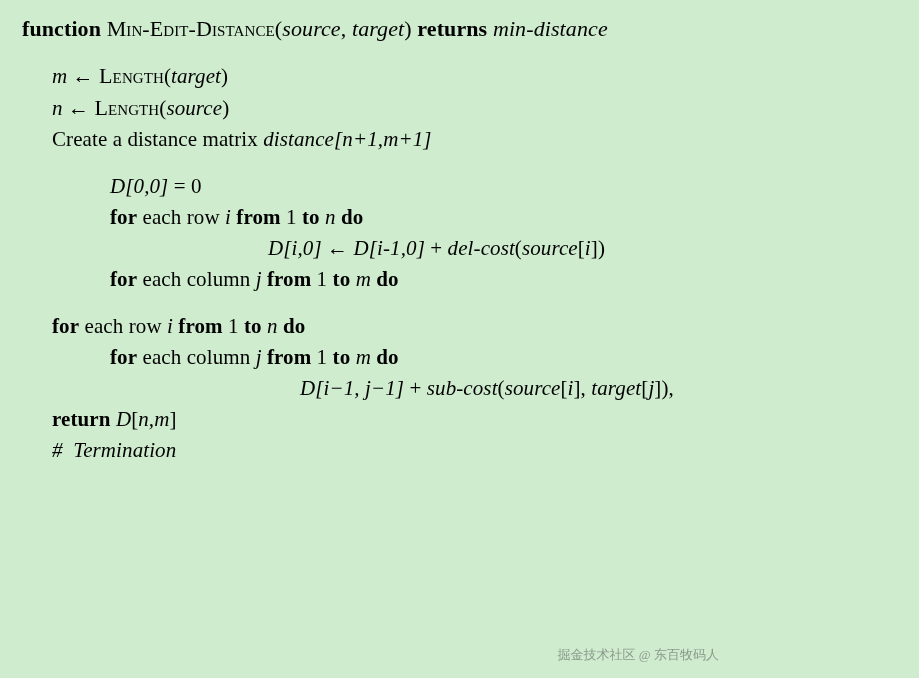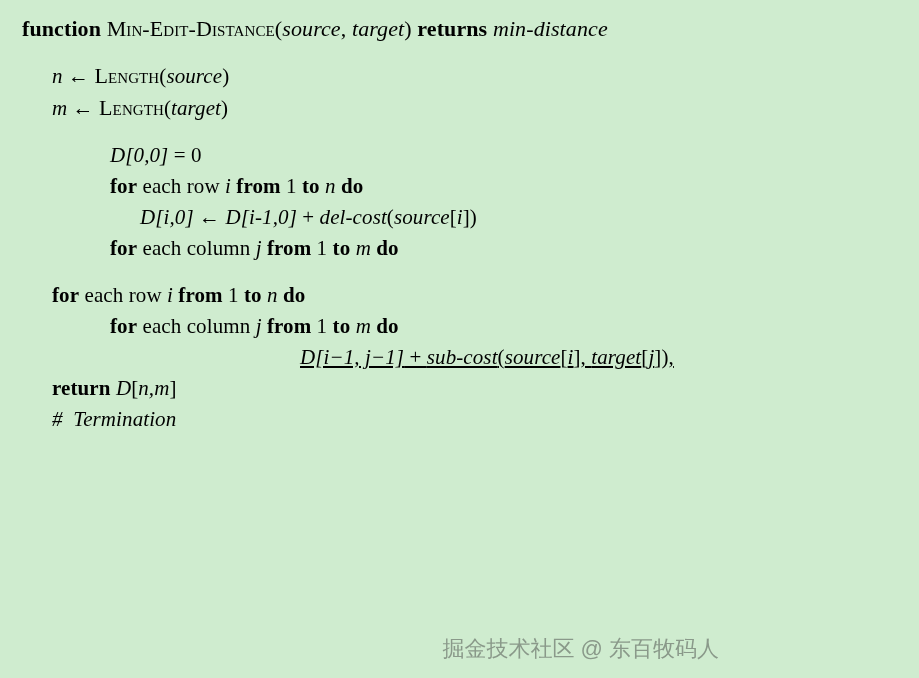--- a/index.html
+++ b/index.html
@@ -40,44 +40,45 @@
     height: 6px;
   }
   b, .b { font-weight: bold; }
   .sc {
     font-variant: small-caps;
     font-size: 22px;
   }
   .it { font-style: italic; }
   .ind1 { padding-left: 30px; }
   .ind2 { padding-left: 88px; }
-  .ind3 { padding-left: 118px; }
-  .ind5 { padding-left: 278px; text-decoration: underline; }
+  .ind3 { padding-left: 118px; text-align: center; }
+  .ind5 { padding-left: 278px; }
   .watermark {
     position: absolute;
     right: 30px;
     bottom: 14px;
-    font-family: Liberation Sans, sans-serif;
-    font-size: 22px;
+    font-family: Liberation Serif, serif;
+    font-size: 13px;
     color: #7e8b7e;
     opacity: 0.85;
     white-space: nowrap;
   }
 </style>
 </head>
 <body>
 
 <div class="page">
 
   <div class="line header"><b>function</b> <span class="sc">Min-Edit-Distance</span><span>(</span><span class="it">source</span><span>, </span><span class="it">target</span><span>)</span> <b>returns</b> <span class="it">min-distance</span></div>
 
   <div class="gap-sm"></div>
 
+  <div class="line ind1"><span class="it">m</span> ← <span class="sc">Length</span>(<span class="it">target</span>)</div>
   <div class="line ind1"><span class="it">n</span> ← <span class="sc">Length</span>(<span class="it">source</span>)</div>
-  <div class="line ind1"><span class="it">m</span> ← <span class="sc">Length</span>(<span class="it">target</span>)</div>
+  <div class="line ind1">Create a distance matrix <span class="it">distance[n+1,m+1]</span></div>
 
   <div class="gap"></div>
 
   <div class="line ind2"><span class="it">D[0,0]</span> = 0</div>
   <div class="line ind2"><b>for</b> each row <span class="it">i</span> <b>from</b> 1 <b>to</b> <span class="it">n</span> <b>do</b></div>
   <div class="line ind3"><span class="it">D[i,0]</span> ← <span class="it">D[i-1,0]</span> + <span class="it">del-cost</span>(<span class="it">source</span>[<span class="it">i</span>])</div>
   <div class="line ind2"><b>for</b> each column <span class="it">j</span> <b>from</b> 1 <b>to</b> <span class="it">m</span> <b>do</b></div>
 
   <div class="gap"></div>
 

